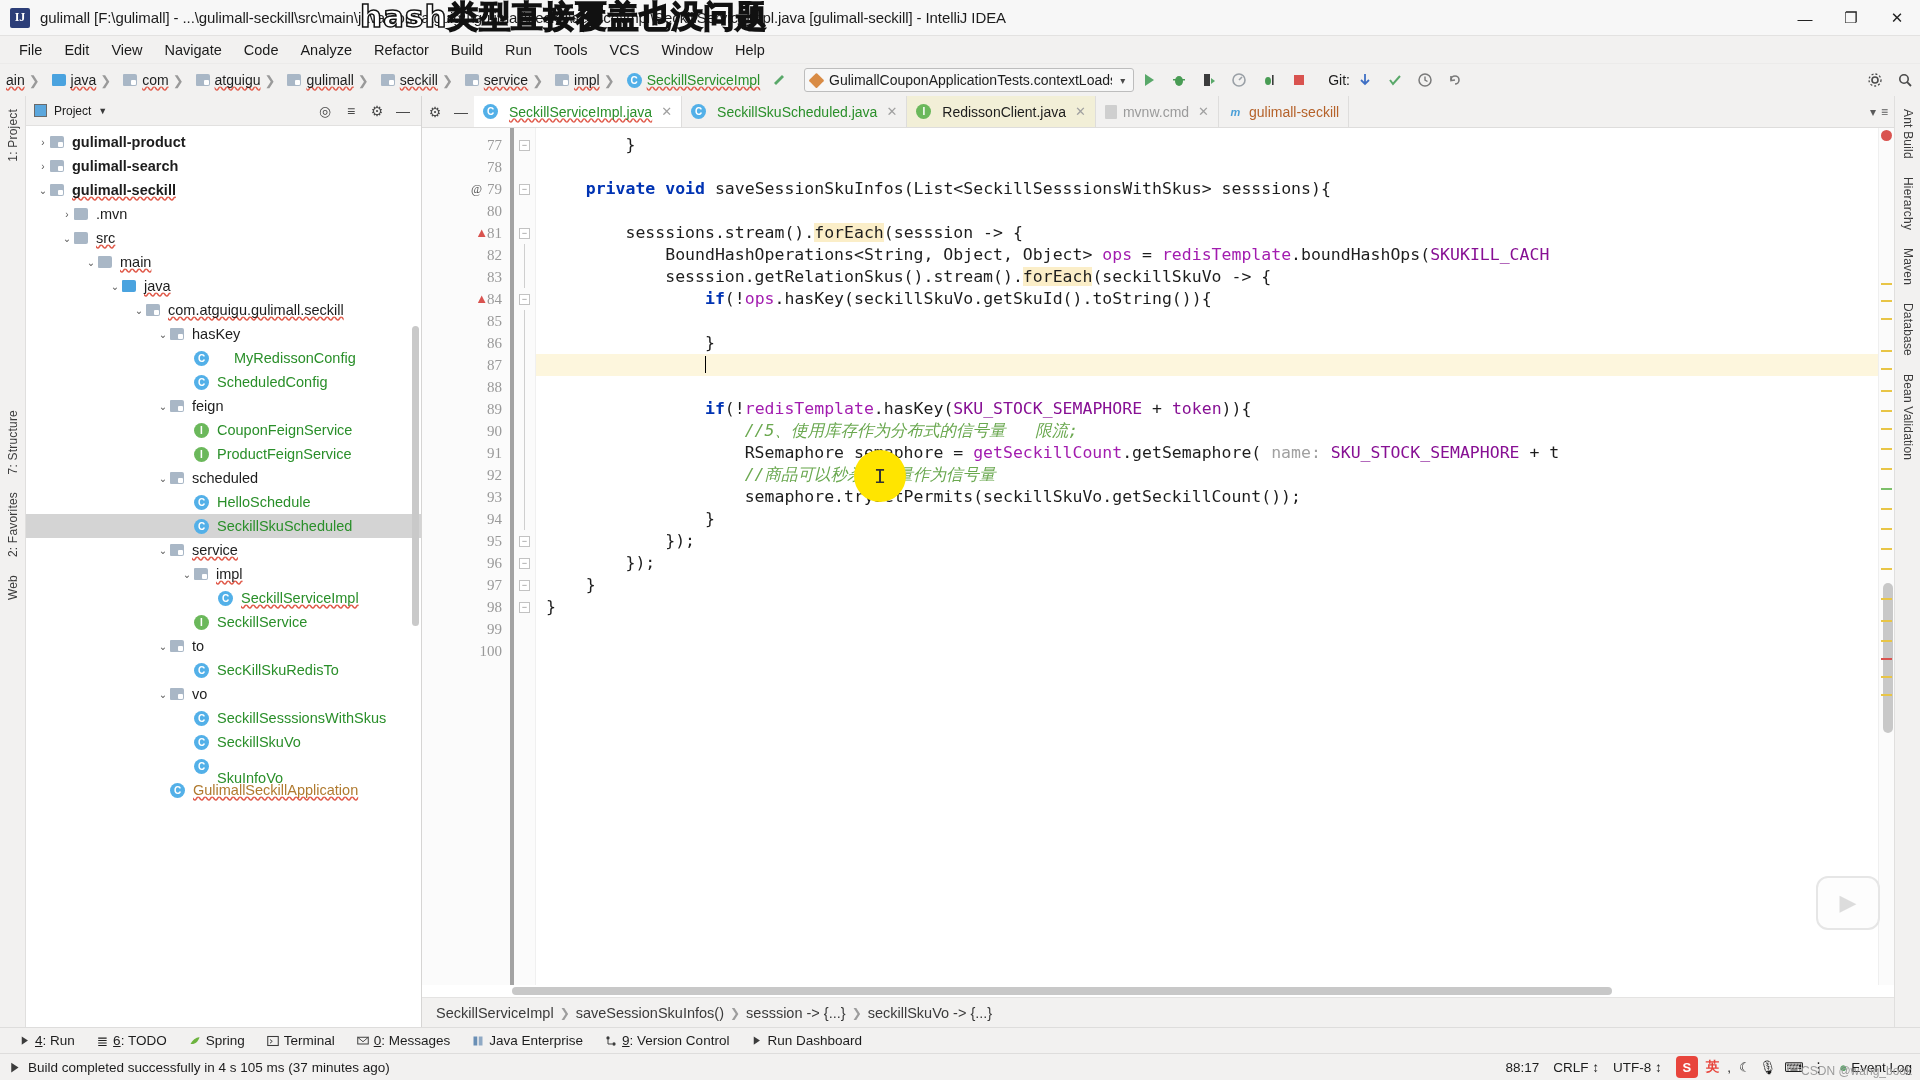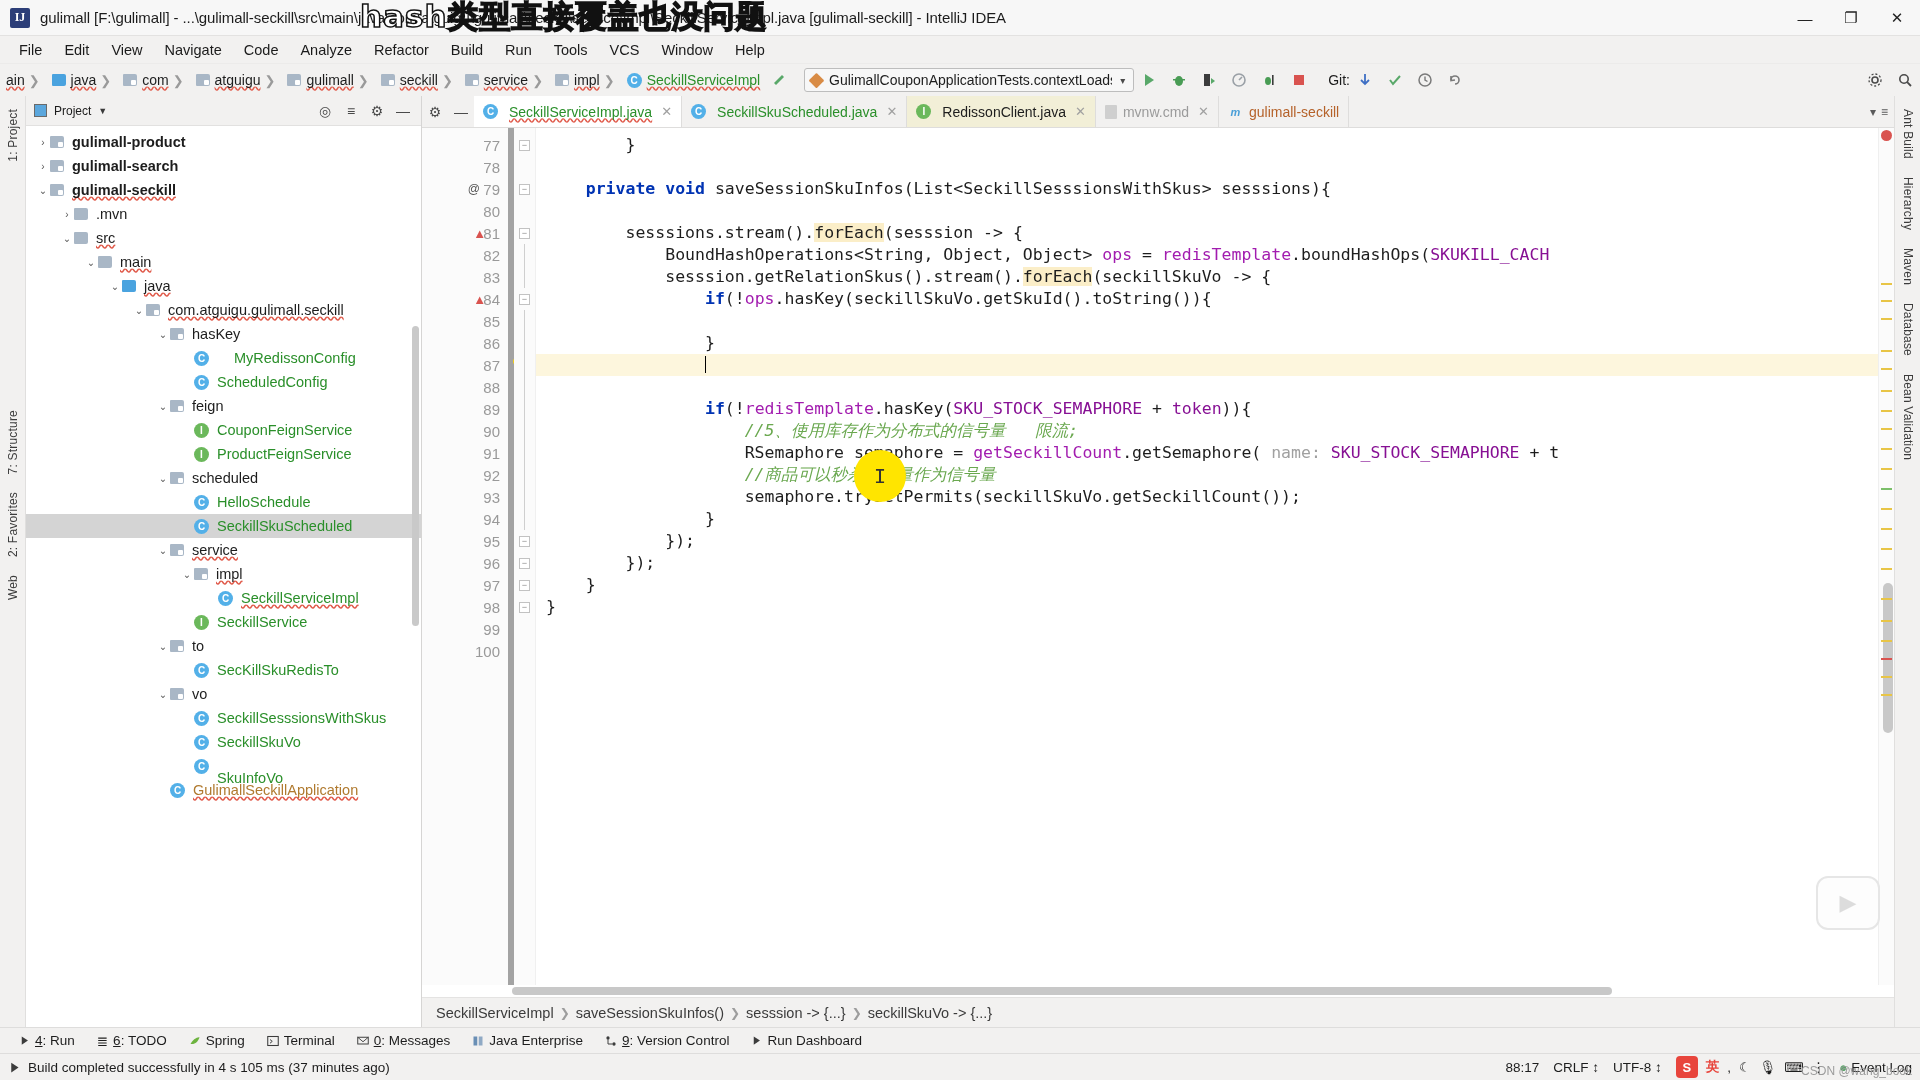--- a/index.html
+++ b/index.html
@@ -140,22 +140,22 @@
   .etab .mico {
     width:15px;height:15px;display:inline-flex;align-items:center;justify-content:center;
     font-size:11px; font-weight:bold;
   }
   .doc-ico{ width:12px;height:14px;background:#cfcfcf;border-radius:1px;position:relative;}
   .tabbar .right { margin-left:auto; display:flex; align-items:center; padding-right:6px;
                    color:#5a5a5a; font-size:12px; gap:5px;}
 
   .code-area { flex:1 1 auto; display:flex; min-height:0; position:relative; background:#fff; }
   .gutter {
-    width:92px; background:#fbfbfb; flex:0 0 92px; border-right:6px solid #a3a3a3;
-    position:relative; font-family:Liberation Sans, sans-serif; font-size:15px;
+    width:92px; background:#fbfbfb; flex:0 0 92px; border-right:4px solid #a3a3a3;
+    position:relative; font-family:Liberation Serif, serif; font-size:15px;
     color:#999; padding-top:6px;
   }
   .gline { height:22px; display:flex; align-items:center; justify-content:flex-end;
            padding-right:8px; position:relative; }
   .gicon { position:absolute; font-size:12px; }
   .foldcol { width:22px; flex:0 0 22px; background:#fbfbfb; position:relative;
              border-right:1px solid #f0f0f0; padding-top:6px;}
   .fline { height:22px; display:flex; align-items:center; justify-content:center; }
   .fbox { width:11px;height:11px;border:1px solid #c2c2c2; background:#fff; color:#8a8a8a;
           font-size:9px; line-height:9px; display:flex;align-items:center;justify-content:center;}

